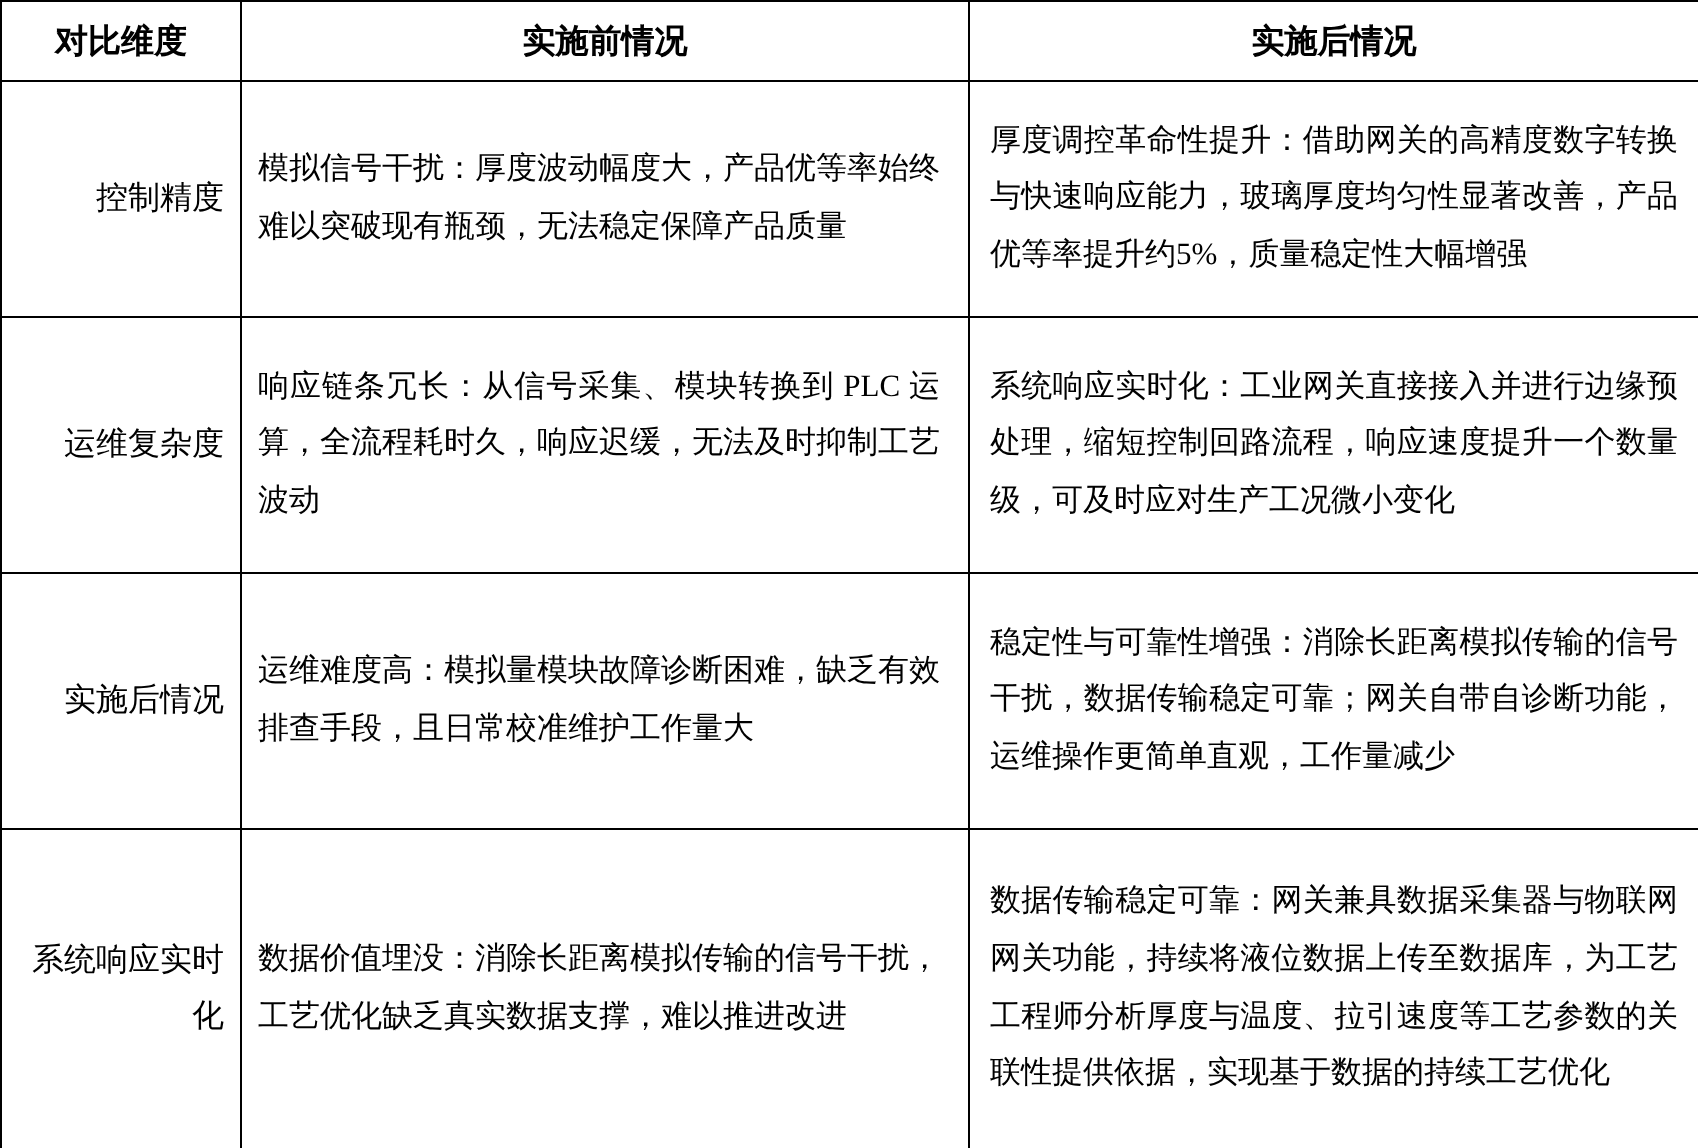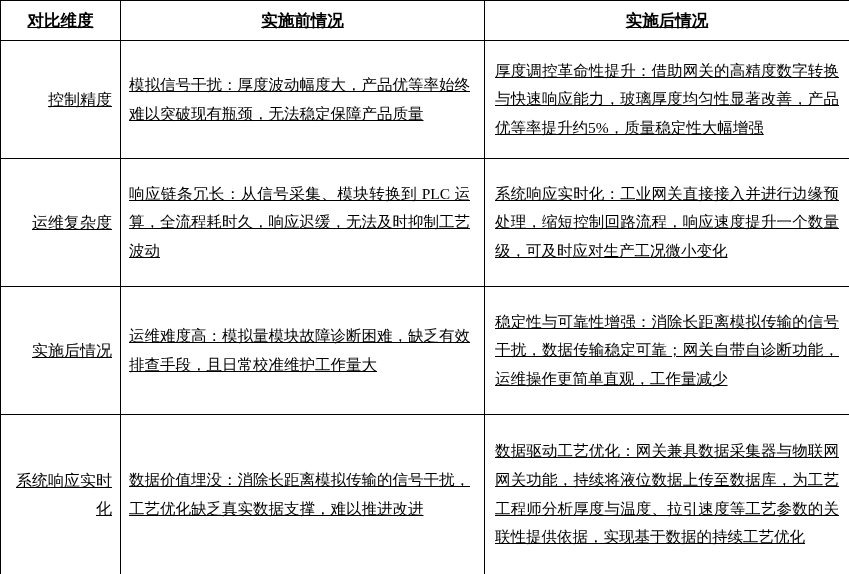--- a/index.html
+++ b/index.html
@@ -10,21 +10,20 @@
   body {
     width: 849px;
     height: 574px;
     font-family: "Liberation Serif", "DejaVu Serif", serif;
     color: #000000;
     overflow: hidden;
   }
   .table-wrap {
     width: 692px;
     box-sizing: border-box;
-    text-decoration: underline;
   }
   table.compare {
     border-collapse: collapse;
     width: 849px;
     table-layout: fixed;
   }
   table.compare td, table.compare th {
     border: 1px solid #000000;
     vertical-align: middle;
     padding: 6px 8px;
@@ -97,17 +96,17 @@
         <td class="cell plain">系统响应实时化：工业网关直接接入并进行边缘预处理，缩短控制回路流程，响应速度提升一个数量级，可及时应对生产工况微小变化</td>
       </tr>
       <tr class="r3">
         <td class="dim">实施后情况</td>
         <td class="cell indent-before">运维难度高：模拟量模块故障诊断困难，缺乏有效排查手段，且日常校准维护工作量大</td>
         <td class="cell plain">稳定性与可靠性增强：消除长距离模拟传输的信号干扰，数据传输稳定可靠；网关自带自诊断功能，运维操作更简单直观，工作量减少</td>
       </tr>
       <tr class="r4">
         <td class="dim">系统响应实时化</td>
         <td class="cell indent-before">数据价值埋没：消除长距离模拟传输的信号干扰，工艺优化缺乏真实数据支撑，难以推进改进</td>
-        <td class="cell plain">数据驱动工艺优化：网关兼具数据采集器与物联网网关功能，持续将液位数据上传至数据库，为工艺工程师分析厚度与温度、拉引速度等工艺参数的关联性提供依据，实现基于数据的持续工艺优化</td>
+        <td class="cell plain">数据传输稳定可靠：网关兼具数据采集器与物联网网关功能，持续将液位数据上传至数据库，为工艺工程师分析厚度与温度、拉引速度等工艺参数的关联性提供依据，实现基于数据的持续工艺优化</td>
       </tr>
     </tbody>
   </table>
 </div>
 
 </body></html>

